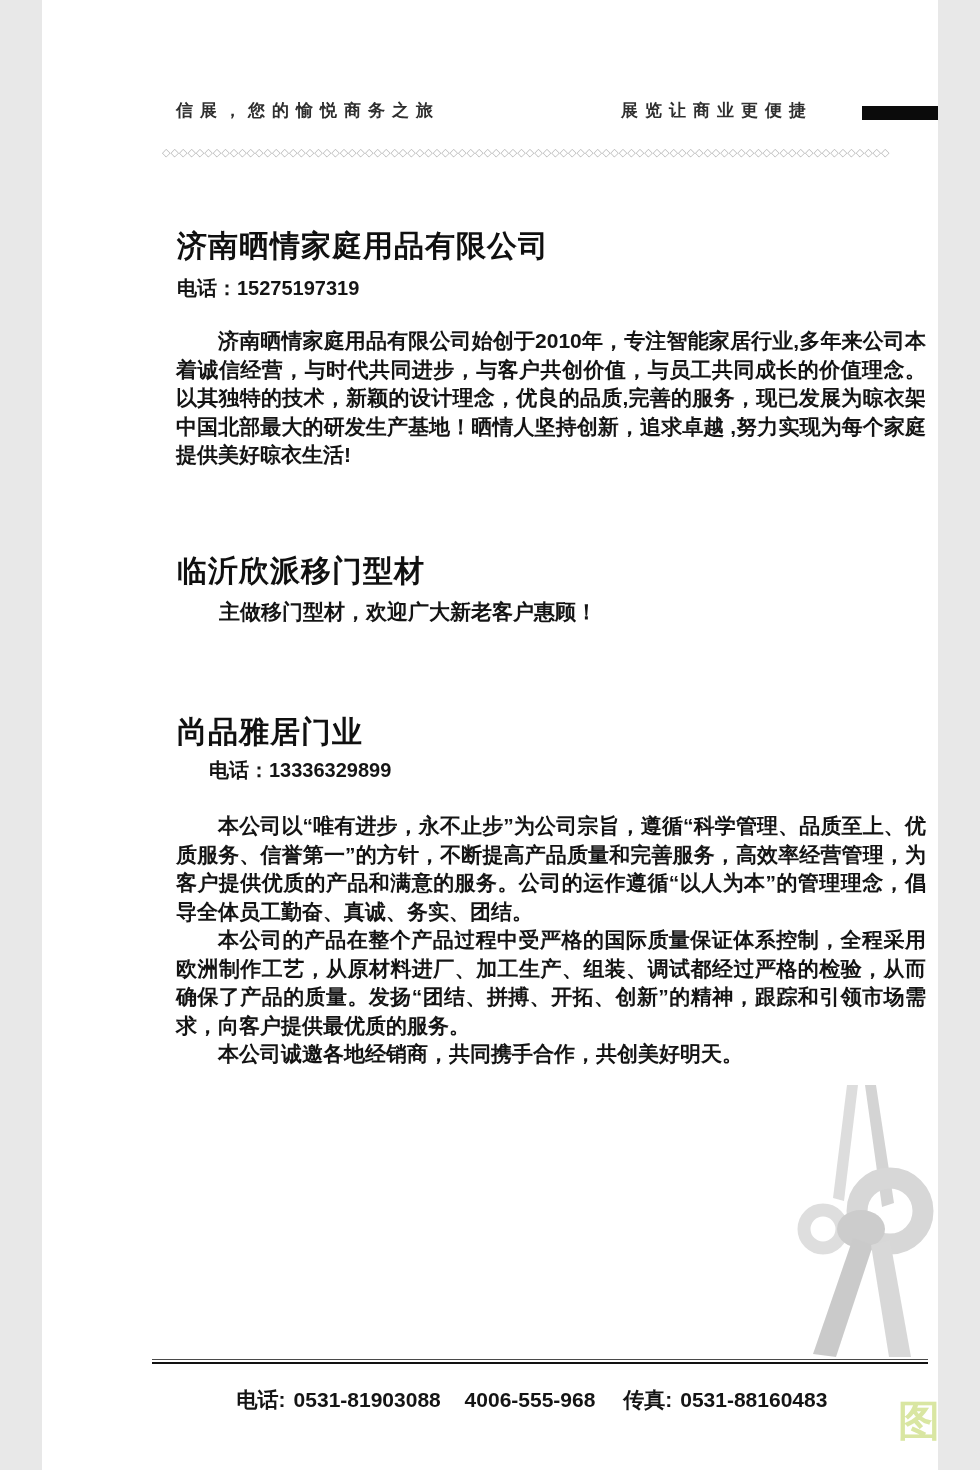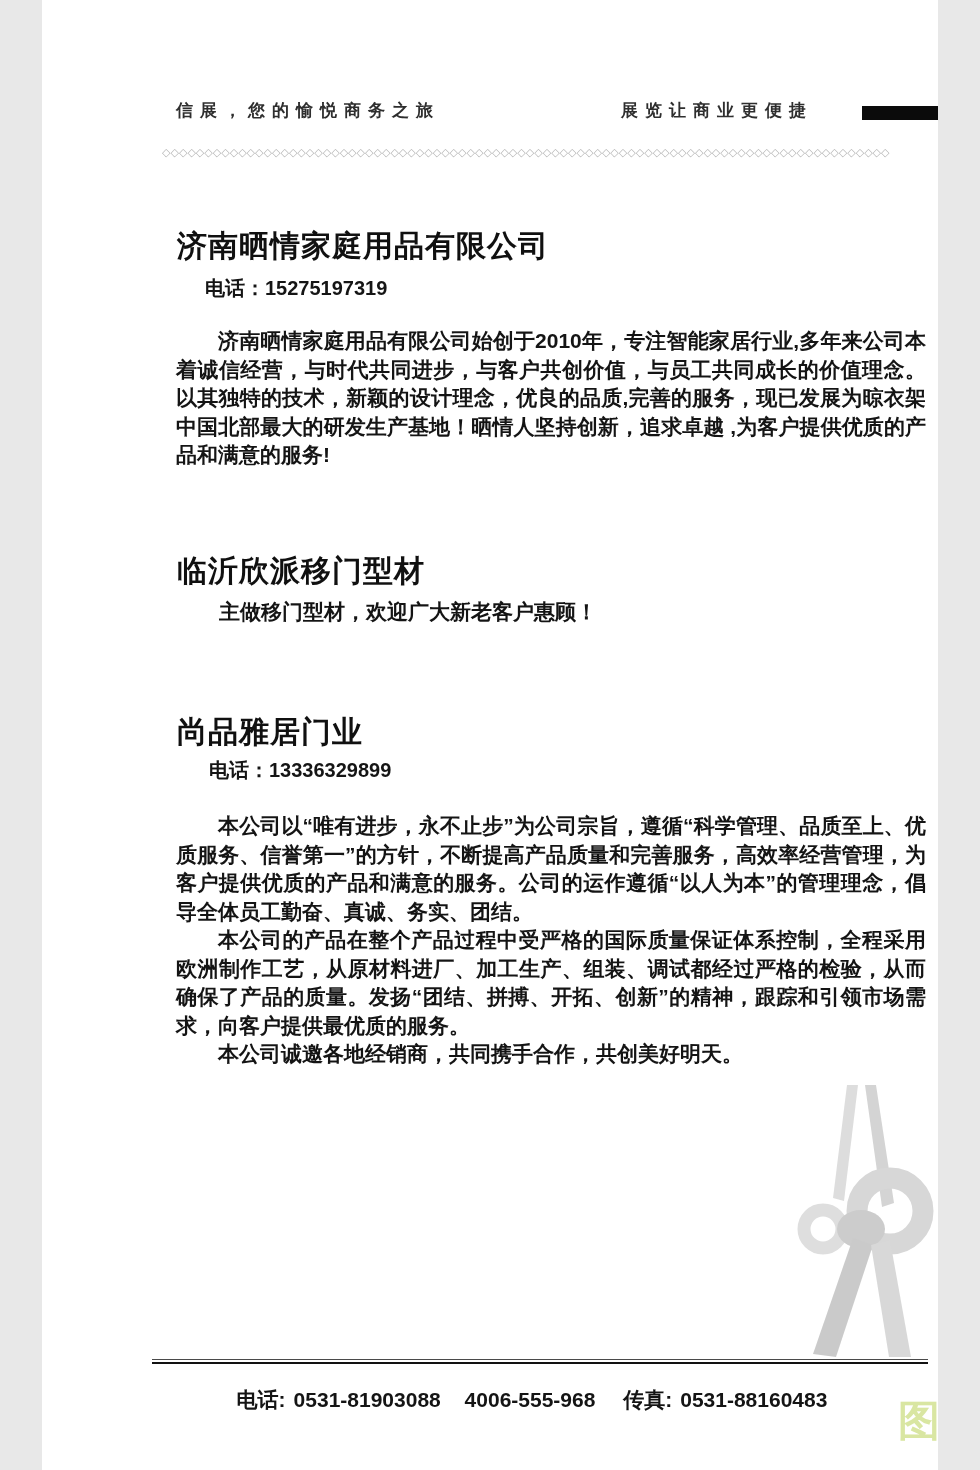--- a/index.html
+++ b/index.html
@@ -107,23 +107,23 @@
   </svg>
 
   <div class="layer">
 
     <div class="hdr-slogan hdr-left">信展，您的愉悦商务之旅</div>
     <div class="hdr-slogan hdr-right">展览让商业更便捷</div>
     <div class="hdr-bar"></div>
     <div class="divider">◇◇◇◇◇◇◇◇◇◇◇◇◇◇◇◇◇◇◇◇◇◇◇◇◇◇◇◇◇◇◇◇◇◇◇◇◇◇◇◇◇◇◇◇◇◇◇◇◇◇◇◇◇◇◇◇◇◇◇◇◇◇◇◇◇◇◇◇◇◇◇◇◇◇◇◇◇◇◇◇◇◇◇◇◇◇</div>
 
     <div class="sec-title" style="top:226px;">济南晒情家庭用品有限公司</div>
-    <div class="sec-phone" style="top:275px;margin-left:28px;">电话：15275197319</div>
+    <div class="sec-phone" style="top:275px;">电话：15275197319</div>
     <div class="sec-body" style="top:327px;">
-      <p>济南晒情家庭用品有限公司始创于2010年，专注智能家居行业,多年来公司本着诚信经营，与时代共同进步，与客户共创价值，与员工共同成长的价值理念。以其独特的技术，新颖的设计理念，优良的品质,完善的服务，现已发展为晾衣架中国北部最大的研发生产基地！晒情人坚持创新，追求卓越 ,为客户提供优质的产品和满意的服务!</p>
+      <p>济南晒情家庭用品有限公司始创于2010年，专注智能家居行业,多年来公司本着诚信经营，与时代共同进步，与客户共创价值，与员工共同成长的价值理念。以其独特的技术，新颖的设计理念，优良的品质,完善的服务，现已发展为晾衣架中国北部最大的研发生产基地！晒情人坚持创新，追求卓越 ,努力实现为每个家庭提供美好晾衣生活!</p>
     </div>
 
     <div class="sec-title" style="top:551px;">临沂欣派移门型材</div>
     <div class="tagline" style="top:598px;">主做移门型材，欢迎广大新老客户惠顾！</div>
 
     <div class="sec-title" style="top:712px;">尚品雅居门业</div>
     <div class="sec-phone" style="top:757px;margin-left:32px;">电话：13336329899</div>
     <div class="sec-body" style="top:812px;">
       <p>本公司以“唯有进步，永不止步”为公司宗旨，遵循“科学管理、品质至上、优质服务、信誉第一”的方针，不断提高产品质量和完善服务，高效率经营管理，为客户提供优质的产品和满意的服务。公司的运作遵循“以人为本”的管理理念，倡导全体员工勤奋、真诚、务实、团结。</p>
       <p>本公司的产品在整个产品过程中受严格的国际质量保证体系控制，全程采用欧洲制作工艺，从原材料进厂、加工生产、组装、调试都经过严格的检验，从而确保了产品的质量。发扬“团结、拼搏、开拓、创新”的精神，跟踪和引领市场需求，向客户提供最优质的服务。</p>

